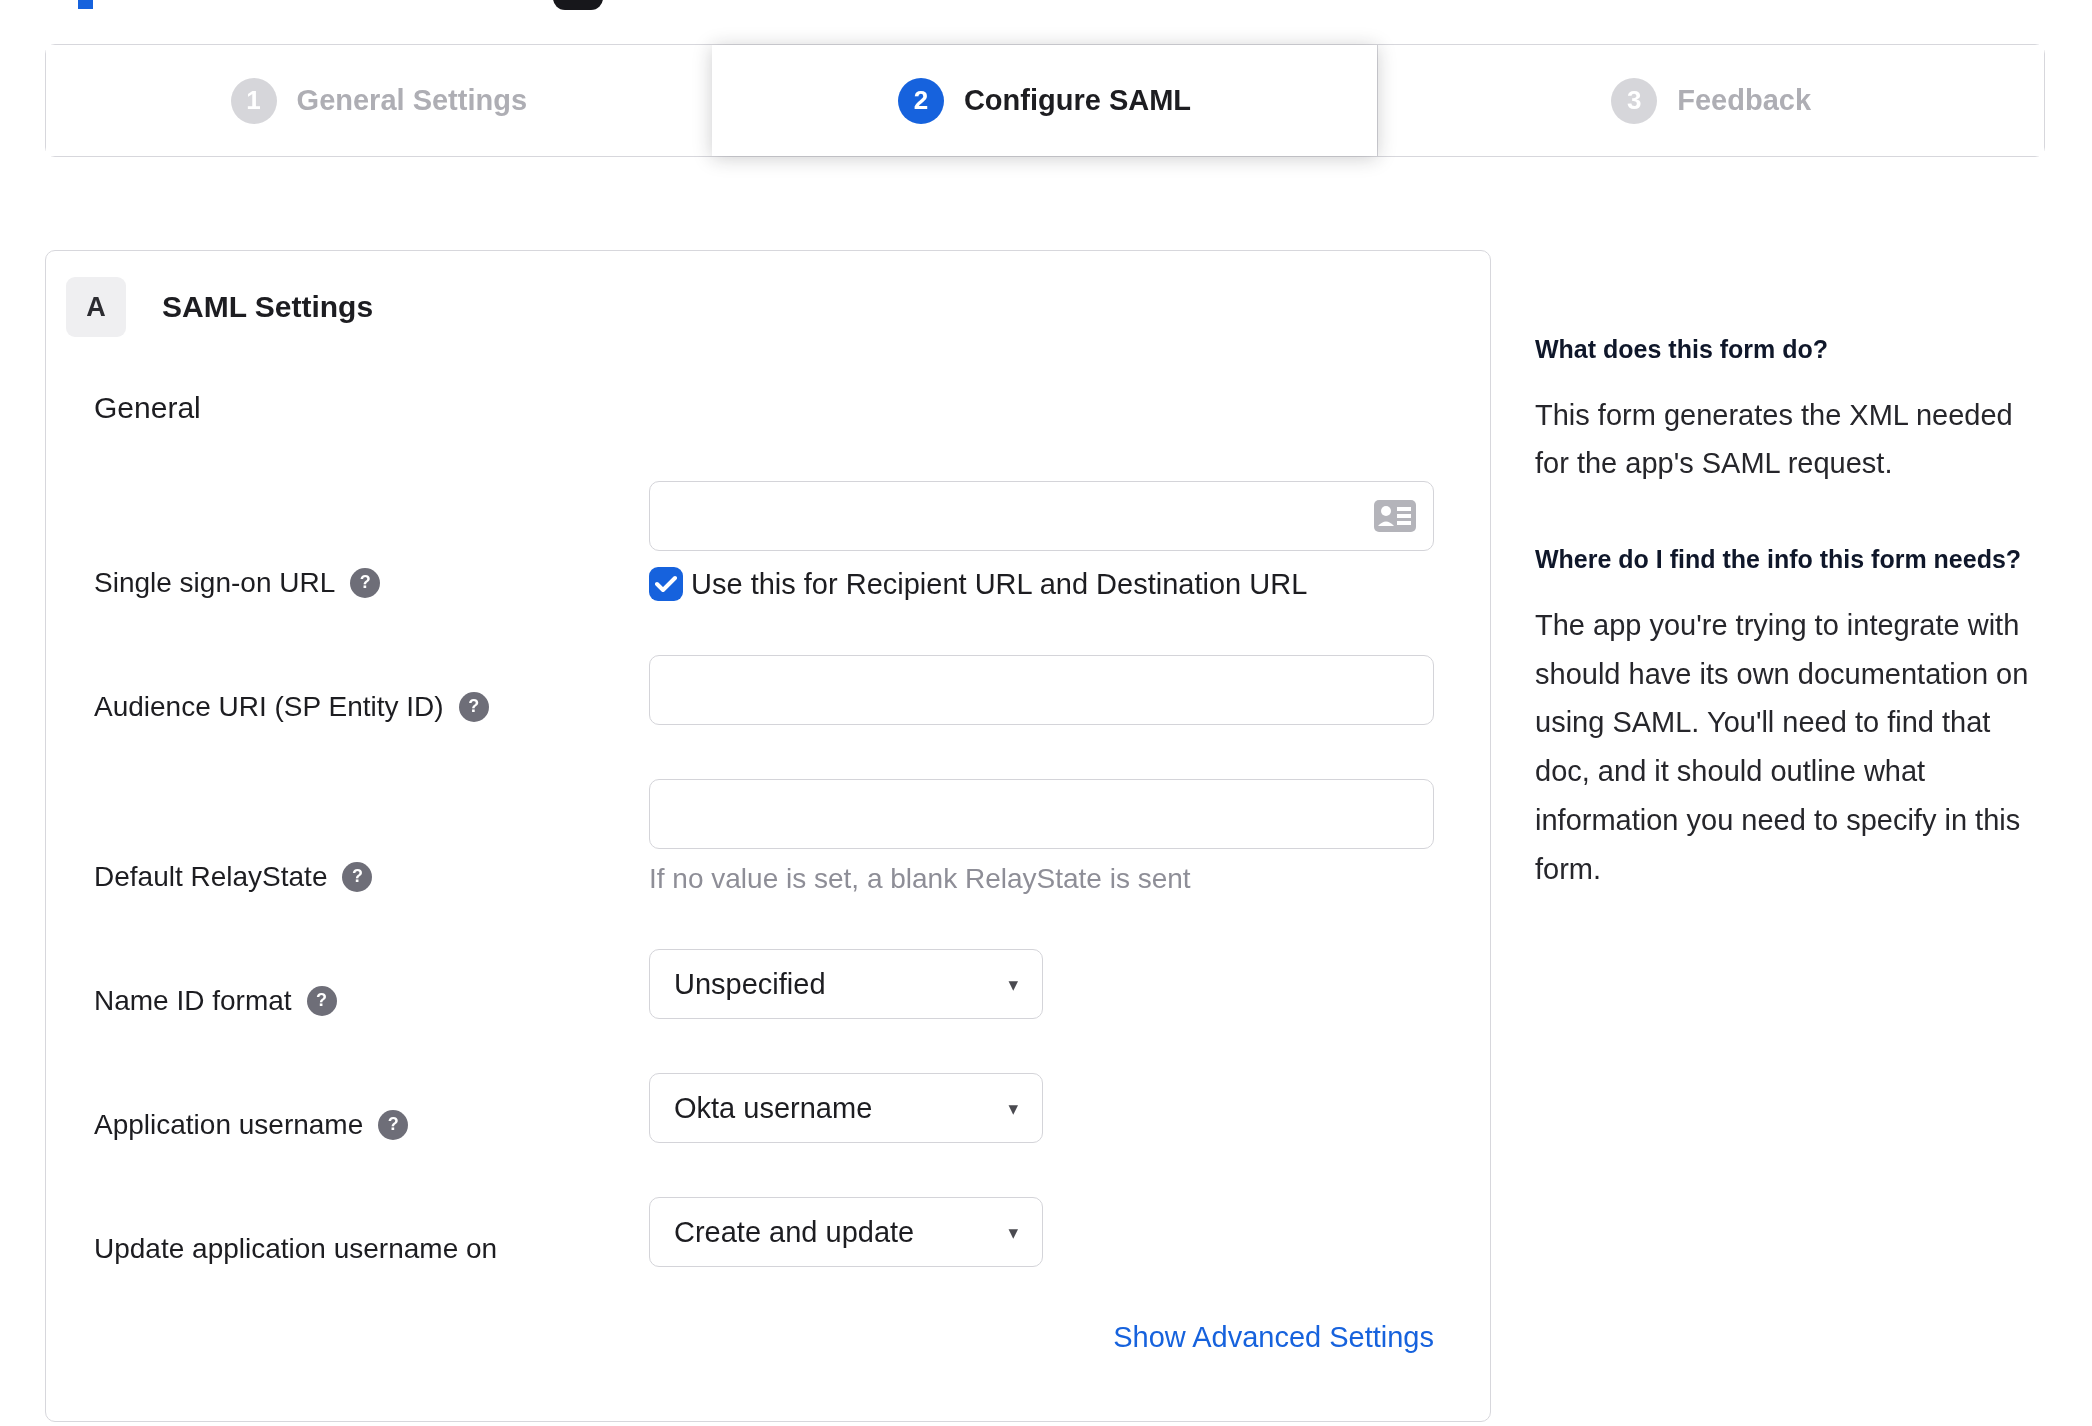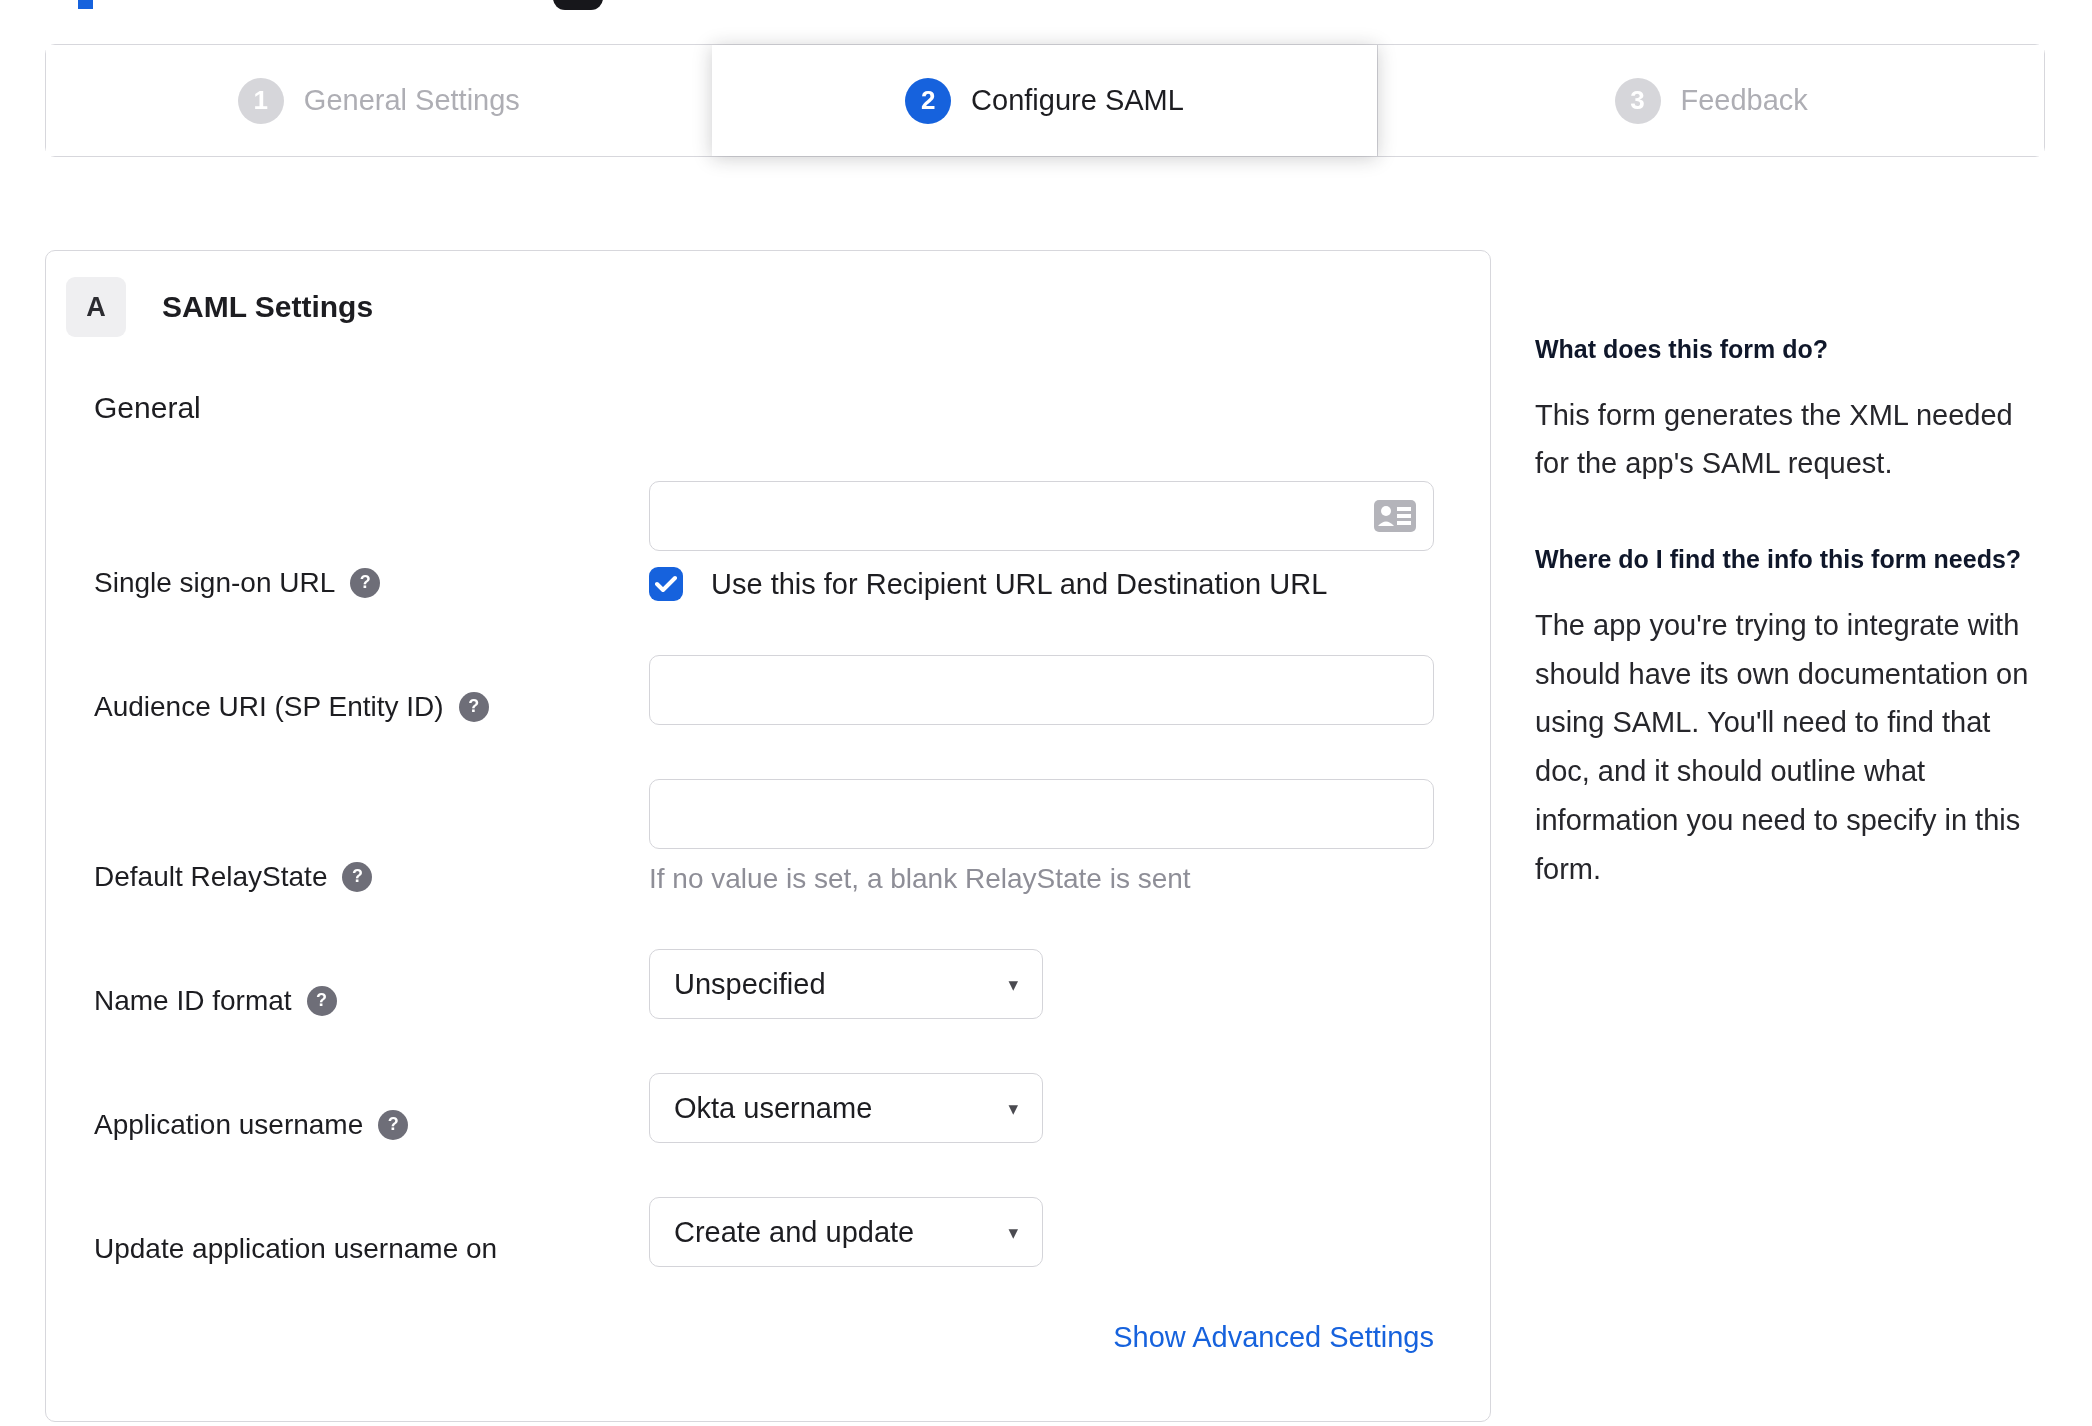--- a/index.html
+++ b/index.html
@@ -14,21 +14,21 @@
   
   .stepper { left:45px; top:44px; width:2000px; height:113px; display:flex;
              border:1px solid #d7d7dc; border-radius:10px; background:#fff; }
   .step { flex:1 1 0; display:flex; align-items:center; justify-content:center; gap:20px; background:#fff; }
   .step + .step { border-left:1px solid #d7d7dc; }
   .step.active { box-shadow:0 2px 18px rgba(29,29,33,.22); z-index:2; border-left:none; }
   .step-circle { width:46px; height:46px; border-radius:50%; background:#d6d6da; color:#fff;
                  display:flex; align-items:center; justify-content:center;
                  font-size:26px; font-weight:bold; }
   .step.active .step-circle { background:#1662dd; }
-  .step-label { font-size:29px; font-weight:normal; color:#aeaeb4; }
+  .step-label { font-size:29px; font-weight:bold; color:#aeaeb4; }
   .step.active .step-label { color:#1d1d21; }
 
   
   .panel { left:45px; top:250px; width:1446px; height:1172px; background:#fff;
            border:1px solid #d7d7dc; border-radius:10px; }
   .panel-header { display:flex; align-items:center; gap:36px; margin:26px 0 0 20px; }
   .section-badge { width:60px; height:60px; border-radius:9px; background:#efeff1;
                    display:flex; align-items:center; justify-content:center;
                    font-size:27px; font-weight:bold; color:#2c2c31; }
   .section-title { font-size:30px; font-weight:bold; }
@@ -42,21 +42,21 @@
                flex:0 0 30px; display:flex; align-items:center; justify-content:center;
                font-size:18px; font-weight:bold; margin-top:3px; cursor:pointer; }
   .control-col { flex:1 1 auto; max-width:785px; }
 
   .text-input { position:relative; width:785px; height:70px; }
   .text-input input { width:100%; height:100%; border:1px solid #d4d4d9; border-radius:10px;
                       font-size:28px; padding:0 70px 0 22px; color:#1d1d21; background:#fff; outline:none;
                       font-family:"Liberation Sans","DejaVu Sans",sans-serif; }
   .input-icon { position:absolute; right:18px; top:50%; transform:translateY(-50%); cursor:pointer; line-height:0; }
 
-  .checkbox-row { display:flex; align-items:center; gap:28px; margin-top:16px; }
+  .checkbox-row { display:flex; align-items:center; gap:8px; margin-top:16px; }
   .checkbox { width:34px; height:34px; border-radius:9px; background:#1662dd;
               display:flex; align-items:center; justify-content:center; cursor:pointer; }
   .checkbox-label { font-size:29px; color:#1d1d21; }
 
   .helper-text { margin-top:14px; font-size:28px; color:#8e8e97; }
 
   .select { width:394px; height:70px; border:1px solid #d4d4d9; border-radius:10px; background:#fff;
             display:flex; align-items:center; justify-content:space-between;
             padding:0 24px 0 24px; cursor:pointer; font-family:inherit; }
   .select-value { font-size:29px; color:#1d1d21; }

